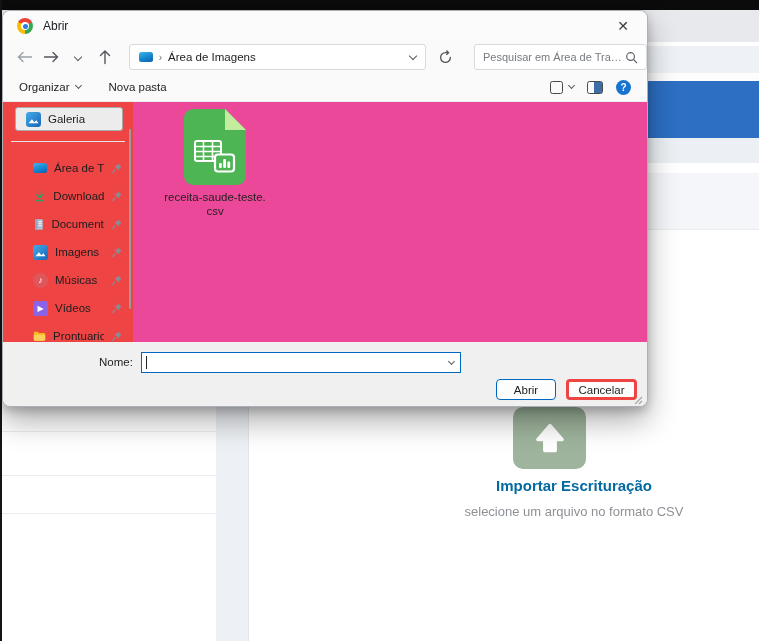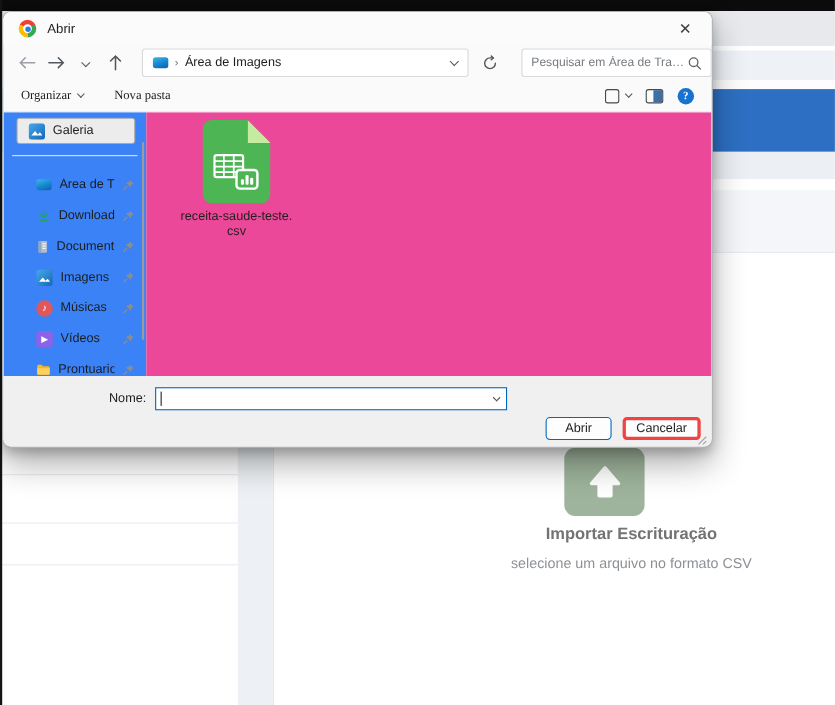--- a/index.html
+++ b/index.html
@@ -20,21 +20,21 @@
   .bg-b3     { top:173px;height:57px; background:#f4f6f9; border-bottom:1px solid #e8ebef; }
   .left-edge { position:absolute; left:0; top:0; width:2px; height:641px; background:#141414; z-index:3; }
 
   .page-gap  { position:absolute; left:216px; top:400px; width:32px; height:241px; background:#edf0f4; z-index:1; }
   .page-card { position:absolute; left:248px; top:400px; width:511px; height:241px; background:#fff; border-left:1px solid #e2e6ea; z-index:1; }
 
   .page-sidebar { position:absolute; left:0; top:395px; width:216px; height:246px; background:#fff; z-index:1; }
   .ps-div { position:absolute; left:0; width:216px; height:1px; background:#e9ecf0; }
 
   .upload-icon { position:absolute; left:513px; top:407px; width:73px; height:62px; background:#9eb49c; border-radius:10px; display:flex; align-items:center; justify-content:center; z-index:2; cursor:pointer; }
-  .upload-title { position:absolute; left:394px; top:477px; width:360px; text-align:center; font-size:15px; font-weight:bold; color:#737373; z-index:2; }
+  .upload-title { position:absolute; left:394px; top:477px; width:360px; text-align:center; font-size:15px; font-weight:bold; color:#0369a1; z-index:2; }
   .upload-sub   { position:absolute; left:394px; top:504px; width:360px; text-align:center; font-size:13px; color:#8d9196; z-index:2; }
 
   
   .dialog { position:absolute; left:2px; top:10px; width:646px; height:397px; background:#fafafa;
             border:1px solid #aab0b6; border-radius:8px; z-index:10;
             box-shadow: 0 14px 30px rgba(0,0,0,.32), 0 4px 10px rgba(0,0,0,.20); overflow:hidden; }
 
   .titlebar { position:absolute; left:0; top:0; width:100%; height:30px; display:flex; align-items:center; padding-left:14px; background:#fbfbfc; }
   .chrome-icon { width:16px; height:16px; border-radius:50%; position:relative;
     background:conic-gradient(#ea4335 0 60deg, #34a853 60deg 180deg, #fbbc05 180deg 300deg, #ea4335 300deg 360deg); }
@@ -49,30 +49,30 @@
   .desk-ic { width:14px; height:10.5px; border-radius:2.5px; background:linear-gradient(160deg,#3fb6e8 0%,#1585cf 55%,#0d5fae 100%); flex:0 0 14px; }
   .crumb-sep { color:#6a6f73; font-size:10px; }
   .crumb { font-size:11.5px; color:#1b1d1f; white-space:nowrap; }
   .spacer { flex:1; }
   .chv { display:inline-block; width:6px; height:6px; border-right:1.3px solid #565b60; border-bottom:1.3px solid #565b60; transform:rotate(45deg); }
   .refresh { margin-left:9px; }
   .searchbox { margin-left:12px; width:173px; height:26px; background:#fff; border:1px solid #d7d9db; border-radius:3px; display:flex; align-items:center; padding:0 8px; cursor:text; }
   .search-ph { font-size:11px; color:#767b80; white-space:nowrap; overflow:hidden; text-overflow:ellipsis; flex:1; }
 
   .toolbar { position:absolute; left:0; top:62px; width:100%; height:29px; display:flex; align-items:center; padding:0 16px; border-bottom:1px solid #ececec; font-size:11.5px; color:#1b1d1f; }
-  .tb-btn { display:flex; align-items:center; gap:6px; cursor:pointer;font-family:Liberation Serif, serif; }
+  .tb-btn { display:flex; align-items:center; gap:6px; cursor:pointer; }
   .tb-newfolder { margin-left:28px; }
   .tb-right { margin-left:auto; display:flex; align-items:center; gap:13px; }
   .view-ic { width:13px; height:13px; border:1.5px solid #45494d; border-radius:2.5px; }
   .pane-ic { position:relative; width:16px; height:13px; border:1.5px solid #45494d; border-radius:2.5px; }
   .pane-ic::after { content:""; position:absolute; right:0; top:0; bottom:0; width:55%; background:#3d6ea5; }
   .help-ic { width:15px; height:15px; border-radius:50%; background:#1773cf; color:#fff; font-size:10px; font-weight:bold; display:flex; align-items:center; justify-content:center; }
 
   .content { position:absolute; left:0; top:91px; width:100%; height:240px; display:flex; overflow:hidden; background:#fff; }
-  .dlg-sidebar { position:relative; width:130px; background:#3b82f6; flex:0 0 130px; }
+  .dlg-sidebar { position:relative; width:130px; background:#ef4444; flex:0 0 130px; }
   .gallery-btn { margin:5px 8px 0 12px; width:108px; height:24px; background:#ececec; border:1px solid #a9a9a9; border-radius:3px; display:flex; align-items:center; gap:7px; padding-left:10px; font-size:11.5px; color:#1b1d1f; cursor:pointer; }
   .side-div { margin:10px 8px 12px 8px; border-top:1px solid #e3e3e3; }
   .side-row { height:28px; display:flex; align-items:center; gap:7px; padding-left:30px; padding-right:10px; font-size:11.5px; color:#1b1d1f; cursor:pointer; }
   .side-row .lbl { white-space:nowrap; overflow:hidden; }
   .pin { margin-left:auto; flex:0 0 12px; cursor:pointer; }
   .scrollthumb { position:absolute; right:2px; top:27px; width:2.5px; height:180px; background:#9b9b9b; border-radius:2px; }
 
   .filearea { position:relative; flex:1; background:#ec4899; }
   .file-item { position:absolute; left:20px; top:7px; width:124px; display:flex; flex-direction:column; align-items:center; cursor:pointer; }
   .csvicon { position:relative; width:62px; height:76px; }

